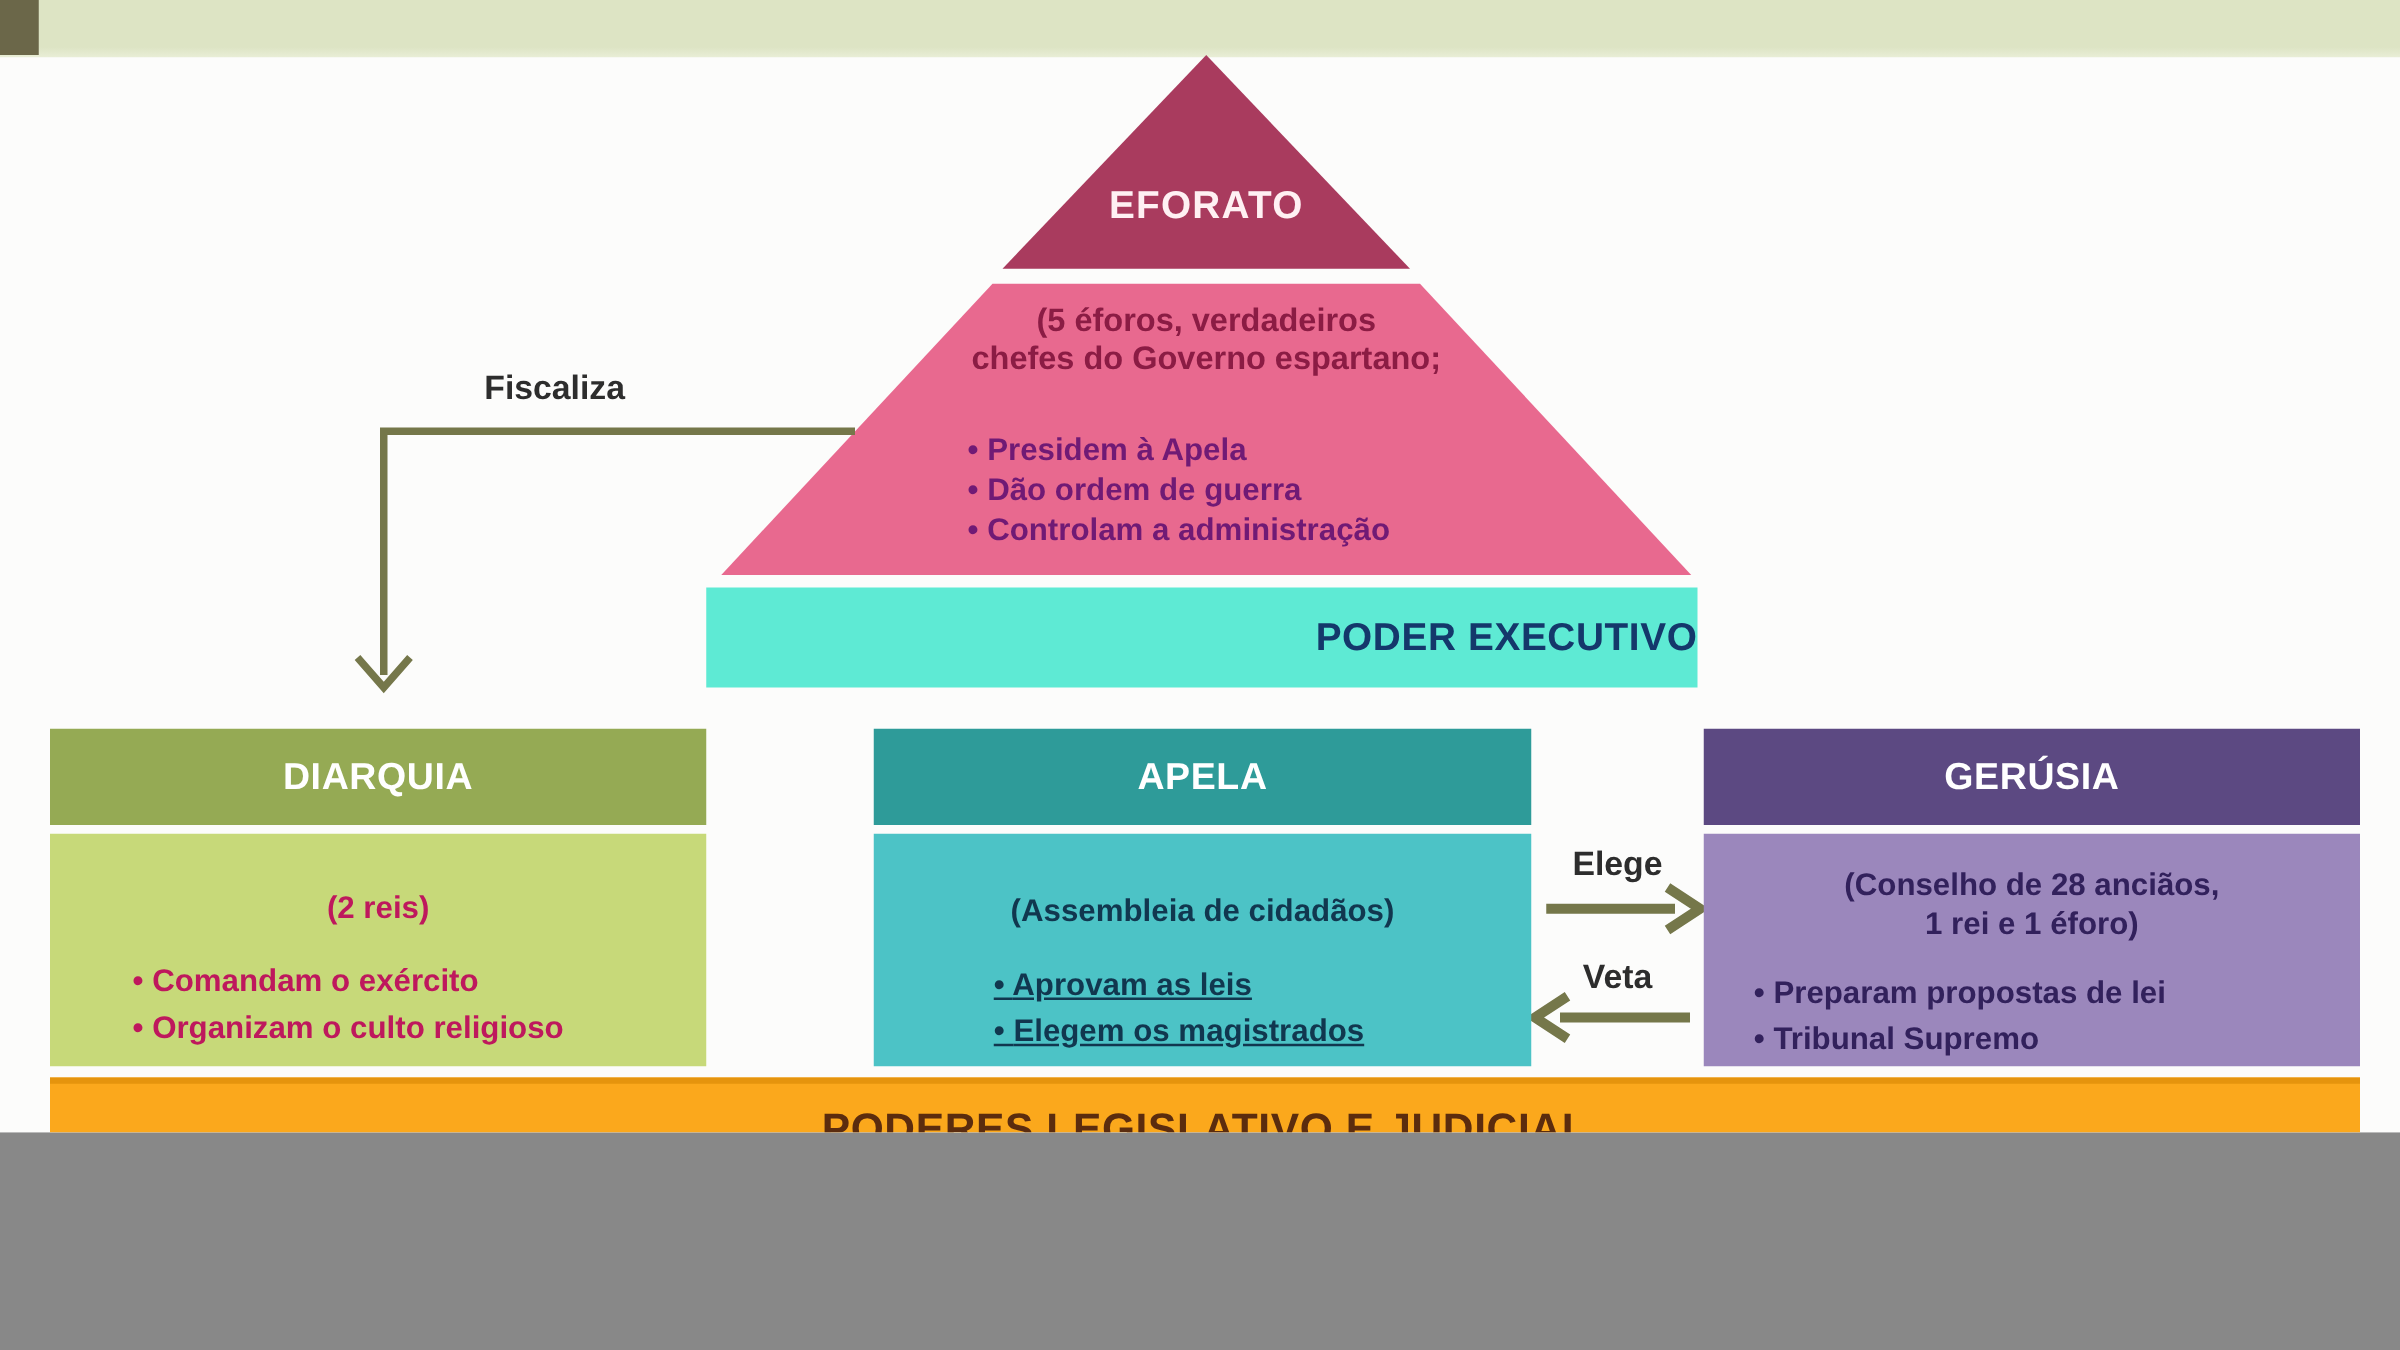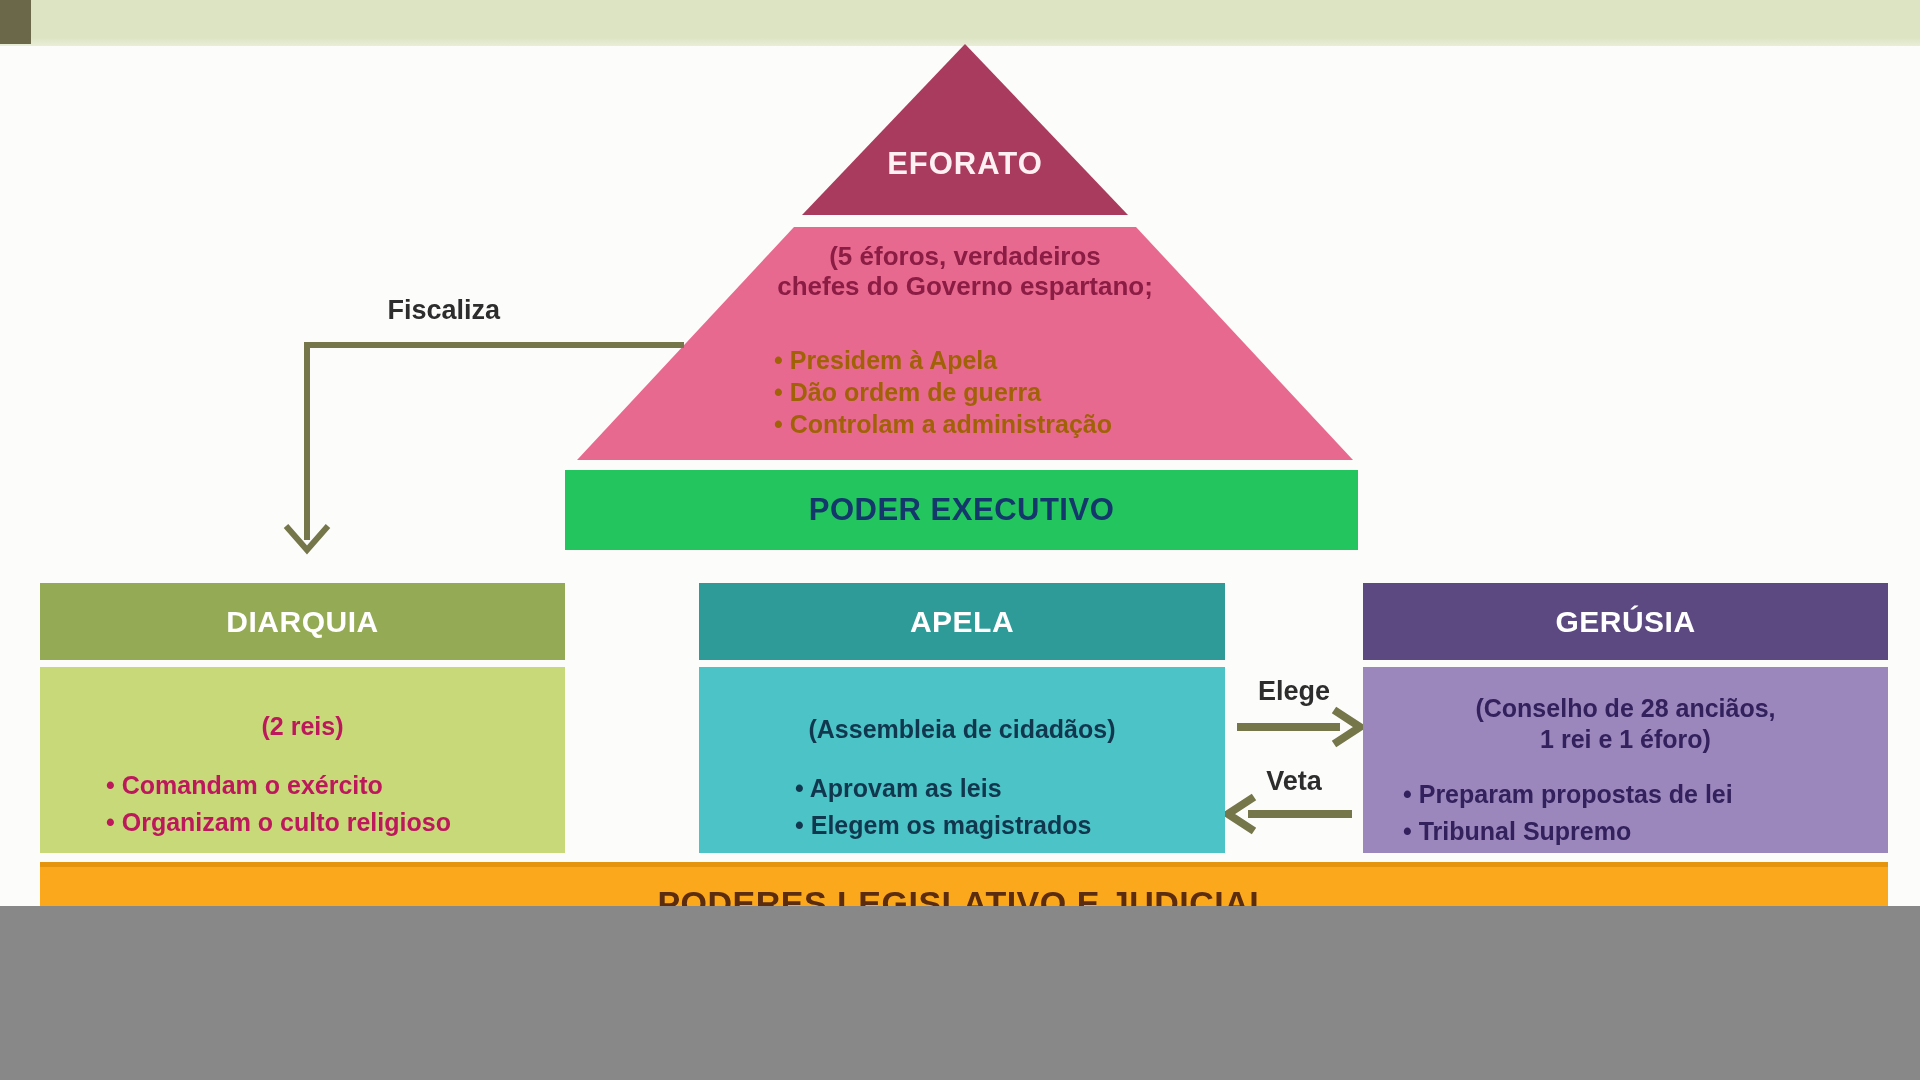--- a/index.html
+++ b/index.html
@@ -48,47 +48,47 @@
   }
 
   
   .overlay{left:0;top:0;width:1920px;height:1080px;}
 
   
   .eforato-label{left:765px;top:146px;width:400px;text-align:center;
     font-size:31px;color:#fff0f3;letter-spacing:1px;}
   .pyr-desc{left:665px;top:241px;width:600px;text-align:center;
     font-size:26px;line-height:30px;color:#8b1c44;}
-  .pyr-bullets{left:774px;top:344px;font-size:25px;line-height:32px;color:#a16207;}
+  .pyr-bullets{left:774px;top:344px;font-size:25px;line-height:32px;color:#701a75;}
   .bullet::before{content:"• ";}
 
   
-  .blue-bar{left:565px;top:470px;width:793px;height:80px;background:#22c55e;
-    display:flex;align-items:center;justify-content:center;}
+  .blue-bar{left:565px;top:470px;width:793px;height:80px;background:#5eead4;
+    display:flex;align-items:center;justify-content:flex-end;}
   .blue-bar span{font-size:31px;color:#14386b;letter-spacing:.5px;}
 
   
   .gov-box{top:583px;}
   .box-header{position:absolute;left:0;top:0;width:100%;height:77px;
     display:flex;align-items:center;justify-content:center;}
   .box-header span{font-size:30px;color:#ffffff;letter-spacing:.5px;}
   .box-body{position:absolute;left:0;top:84px;width:100%;height:186px;
     box-sizing:border-box;}
   .box-sub{text-align:center;font-size:25px;line-height:31px;}
   .box-bullets{font-size:25px;line-height:37px;}
 
   #box-diarquia{left:40px;width:525px;height:270px;}
   #box-diarquia .box-header{background:#95aa54;}
   #box-diarquia .box-body{background:#c7d979;color:#be185d;padding-top:44px;}
   #box-diarquia .box-bullets{padding-left:66px;margin-top:25px;}
 
   #box-apela{left:699px;width:526px;height:270px;}
   #box-apela .box-header{background:#2e9b99;}
   #box-apela .box-body{background:#4cc3c6;color:#11374f;padding-top:47px;}
-  #box-apela .box-bullets{padding-left:96px;margin-top:25px;}
+  #box-apela .box-bullets{padding-left:96px;margin-top:25px;text-decoration:underline;}
 
   #box-gerusia{left:1363px;width:525px;height:270px;}
   #box-gerusia .box-header{background:#5c4982;}
   #box-gerusia .box-body{background:#9b87bc;color:#32215c;padding-top:26px;}
   #box-gerusia .box-bullets{padding-left:40px;margin-top:21px;}
 
   
   .orange-bar{left:40px;top:862px;width:1848px;height:78px;
     background:#fba81c;border-top:5px solid #e5940d;box-sizing:border-box;
     display:flex;align-items:center;justify-content:center;}

